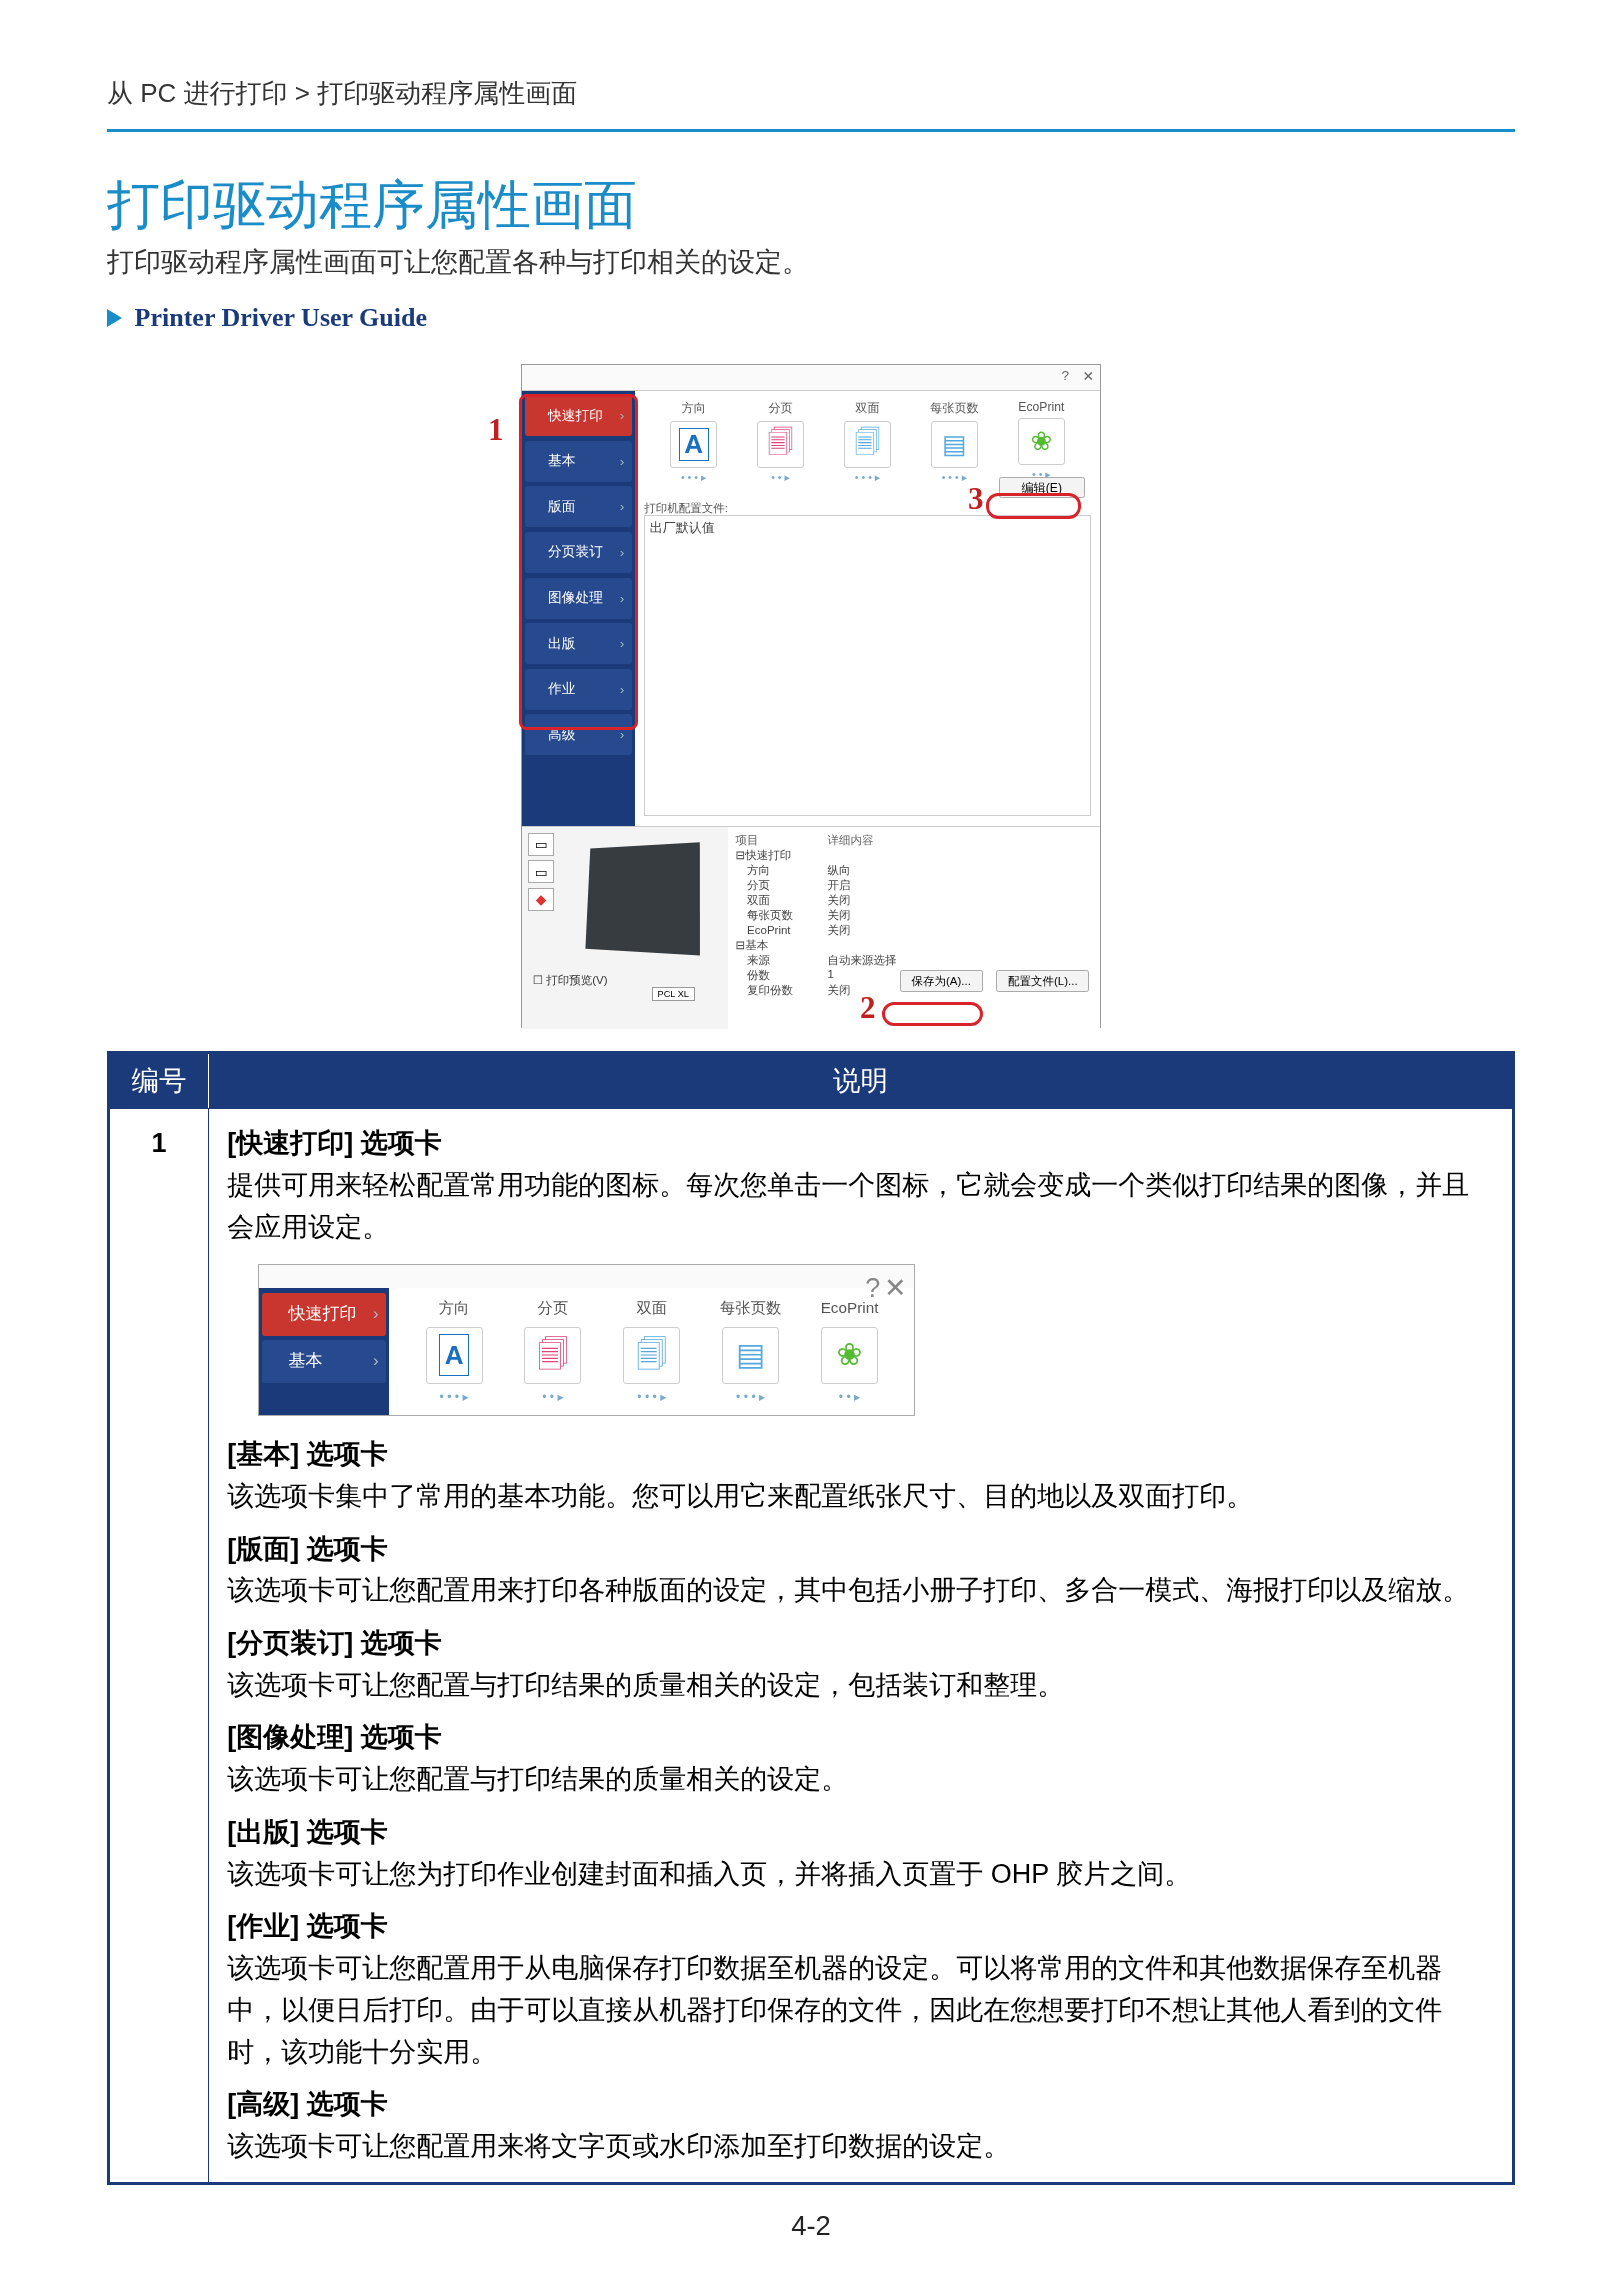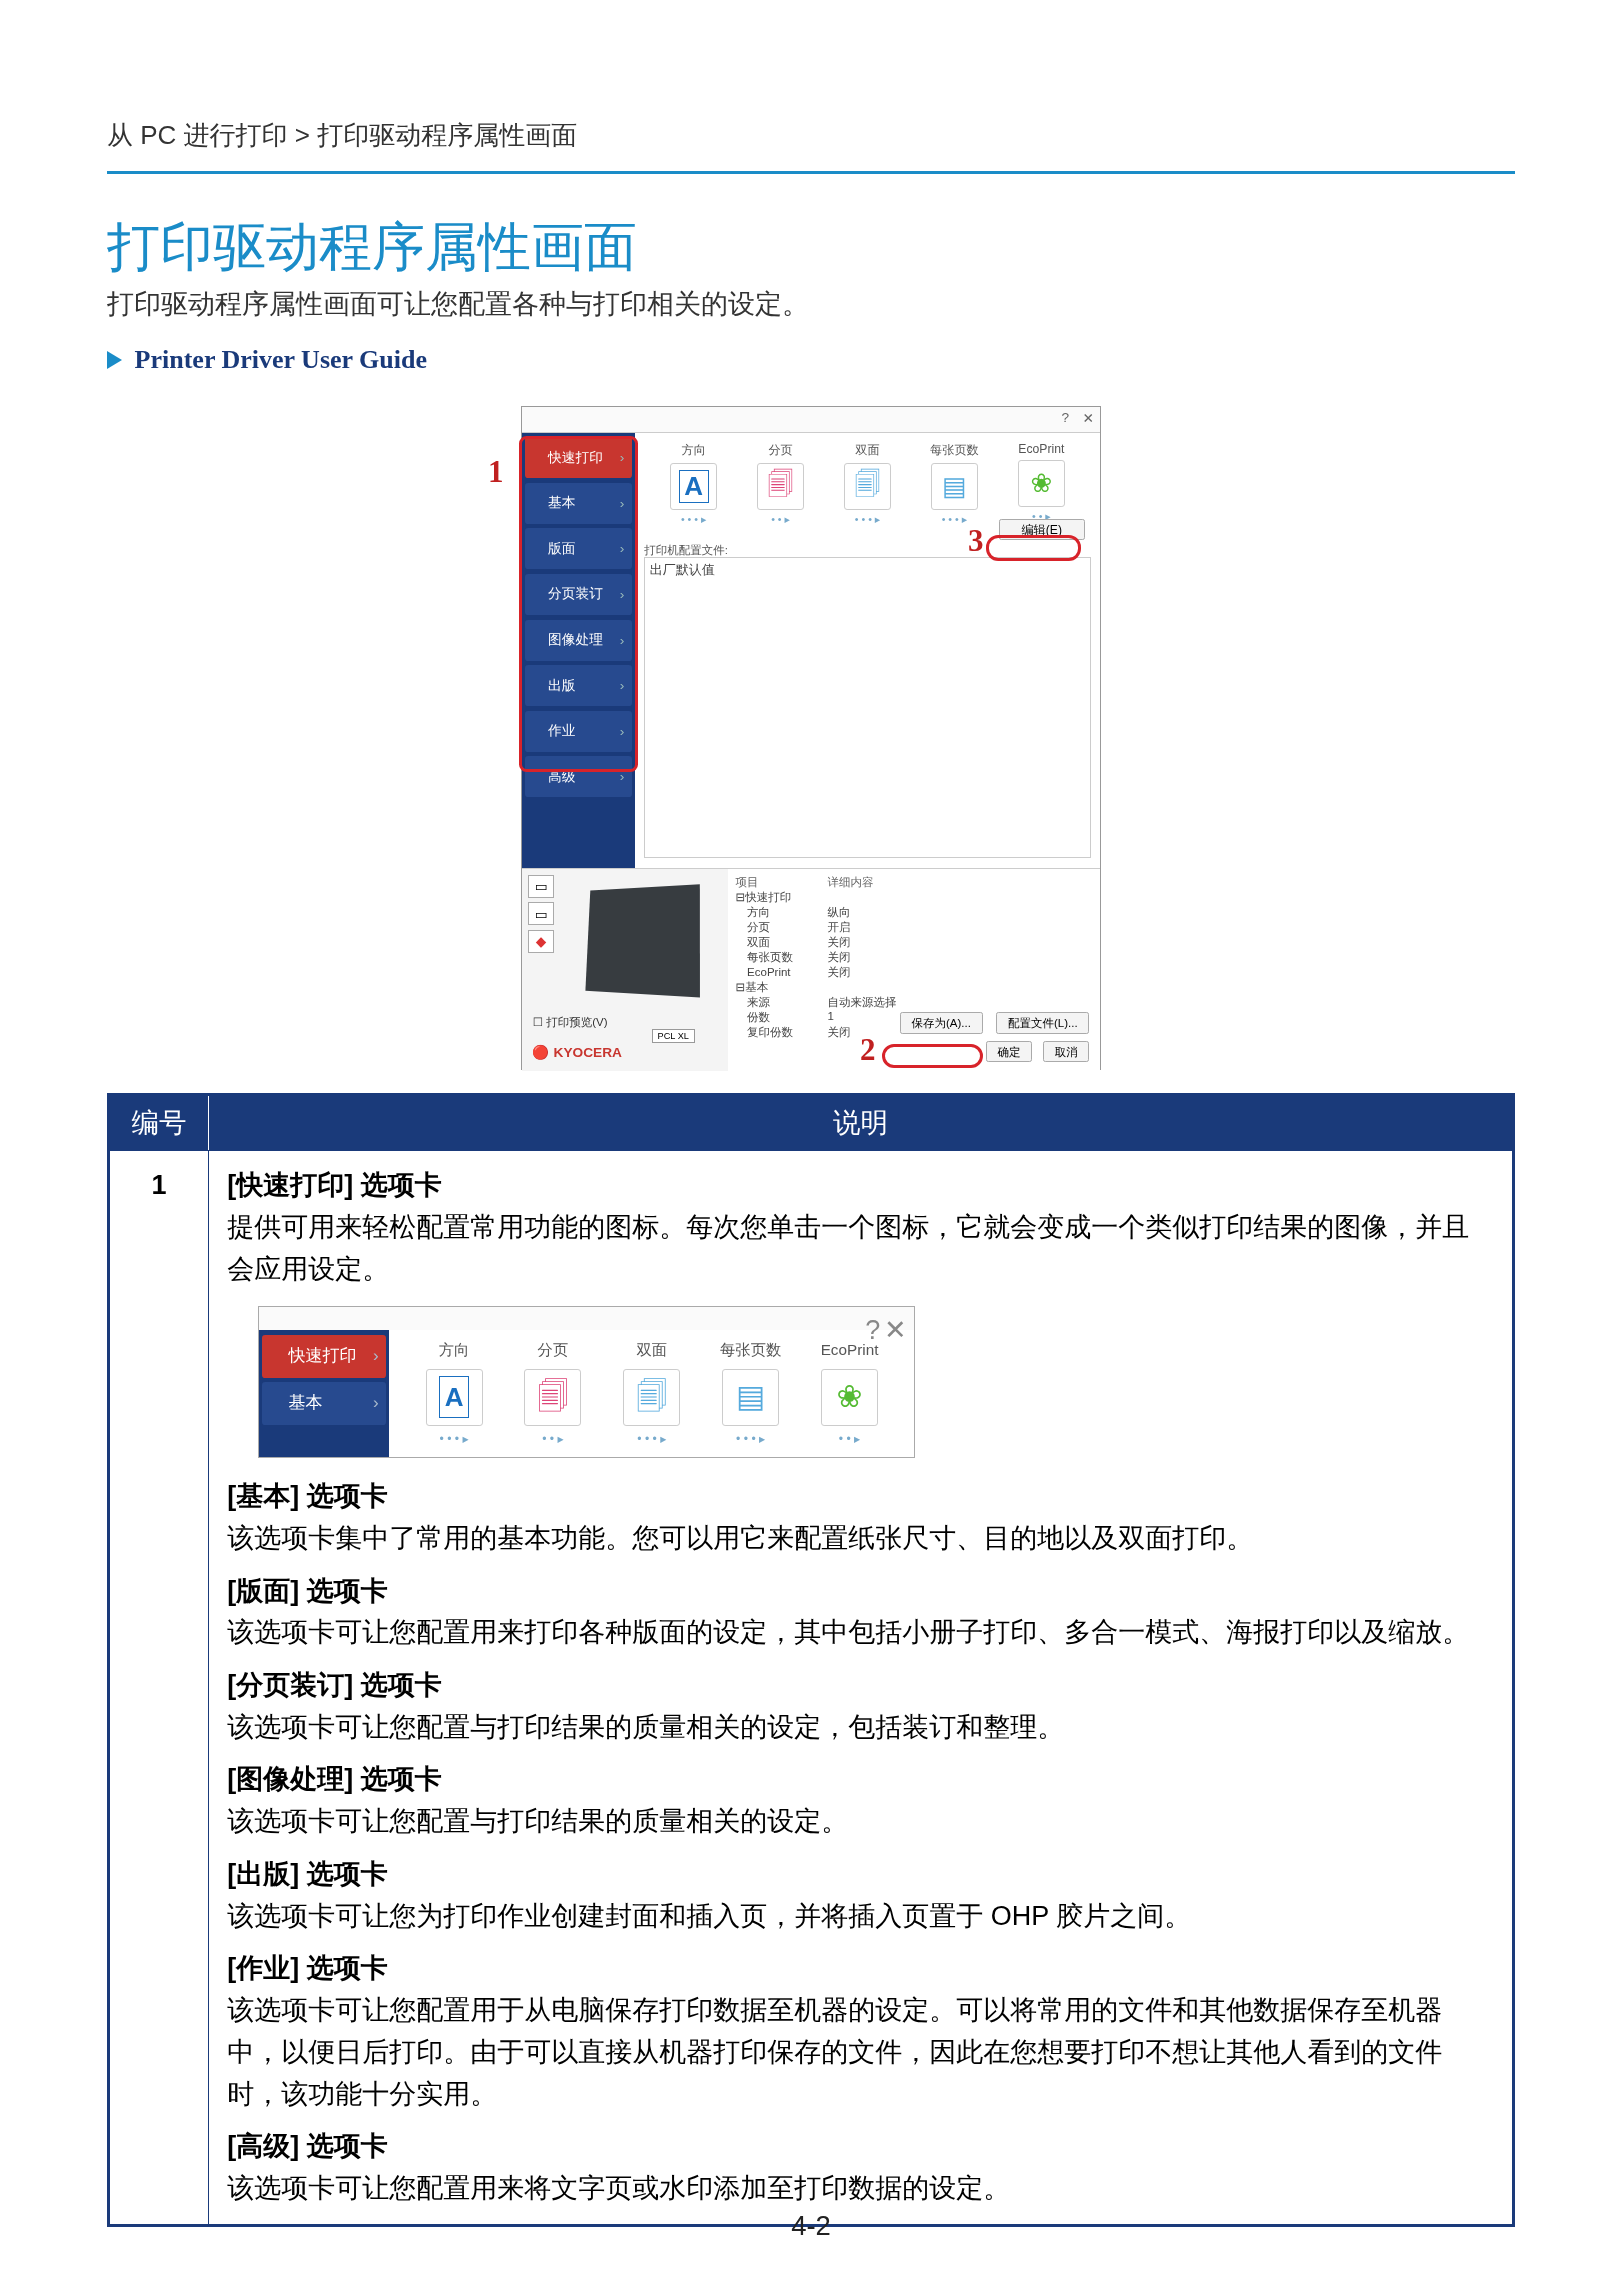--- a/index.html
+++ b/index.html
@@ -5,21 +5,21 @@
   * { box-sizing: border-box; margin: 0; padding: 0; }
   body {
     background: #fff;
     font-family: "Microsoft YaHei", "SimSun", sans-serif;
     width: 1622px;
     height: 2295px;
     position: relative;
     padding: 76px 107px 0 107px;
     color: #000;
   }
-  .breadcrumb { font-size: 26px; color: #333; margin-bottom: 18.3px; margin-top: 42px; }
+  .breadcrumb { font-size: 26px; color: #333; margin-bottom: 18.3px; }
   .hr-blue { height: 2.3px; background: #1a8cc8; margin-bottom: 38px; }
   .page-title { font-size: 53px; color: #1a8cc8; font-weight: 400; margin-bottom: 2px; }
   .subtitle { font-size: 27px; color: #333; margin-bottom: 23px; }
   .guide-link { font-size: 26px; color: #1a3a7a; font-weight: bold; font-family: "Times New Roman", serif; }
   .arrow-right {
     display: inline-block; width: 0; height: 0;
     border-top: 9.2px solid transparent;
     border-bottom: 9.2px solid transparent;
     border-left: 15.3px solid #1a8cc8;
     margin-right: 9.2px; vertical-align: -1.5px;
@@ -253,27 +253,20 @@
             <div class="pc2">关闭</div>
           </div>
       </div>
     </div>
     <div class="btn-row">
       <label class="chk">☐ <span>打印预览(V)</span></label>
       <span style="flex:1"></span>
       <div class="btn">保存为(A)...</div>
       <div class="btn">配置文件(L)...</div>
     </div>
-    <div class="brand-row">
-      <span class="brand">🔴 <span>KYOCERA</span></span>
-      <div class="ok-btns">
-        <div class="btn">确定</div>
-        <div class="btn">取消</div>
-      </div>
-    </div>
 
     <div class="red-ring ring-1"></div>
     <div class="red-ring ring-2"></div>
     <div class="red-ring ring-3"></div>
     <div class="callout co1">1</div>
     <div class="callout co2">2</div>
     <div class="callout co3">3</div>
   </div>
 </div>
 

